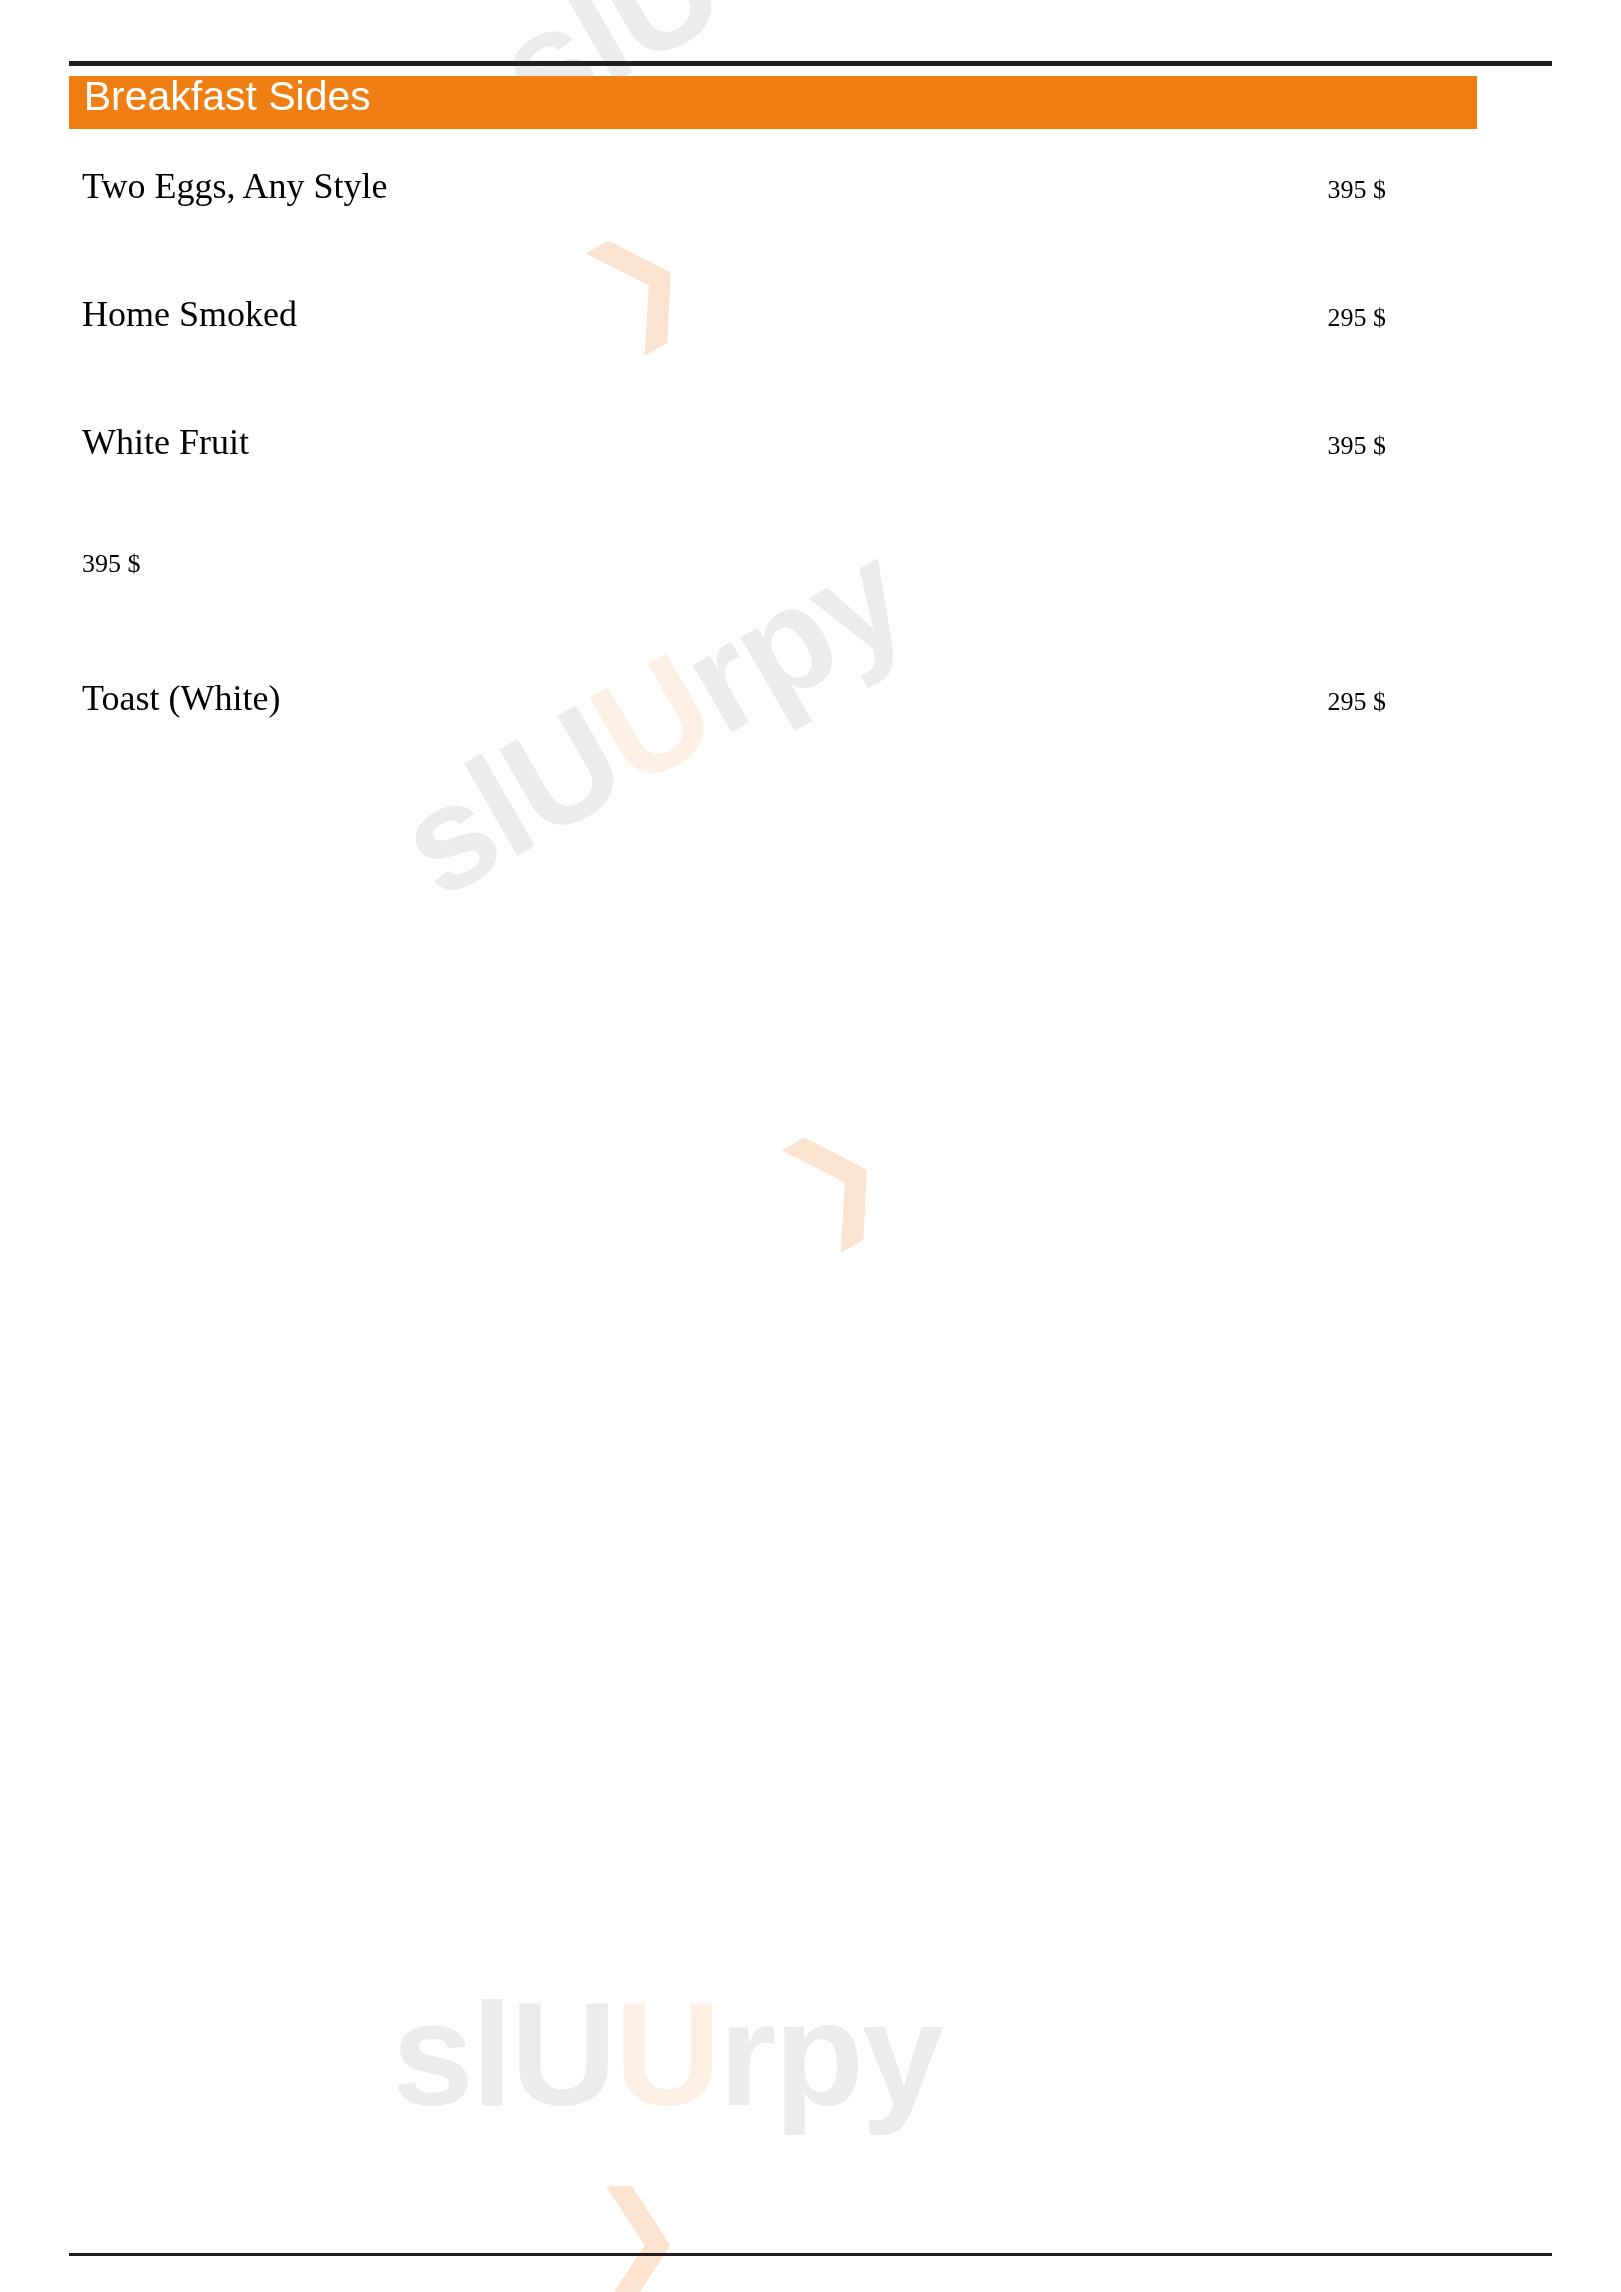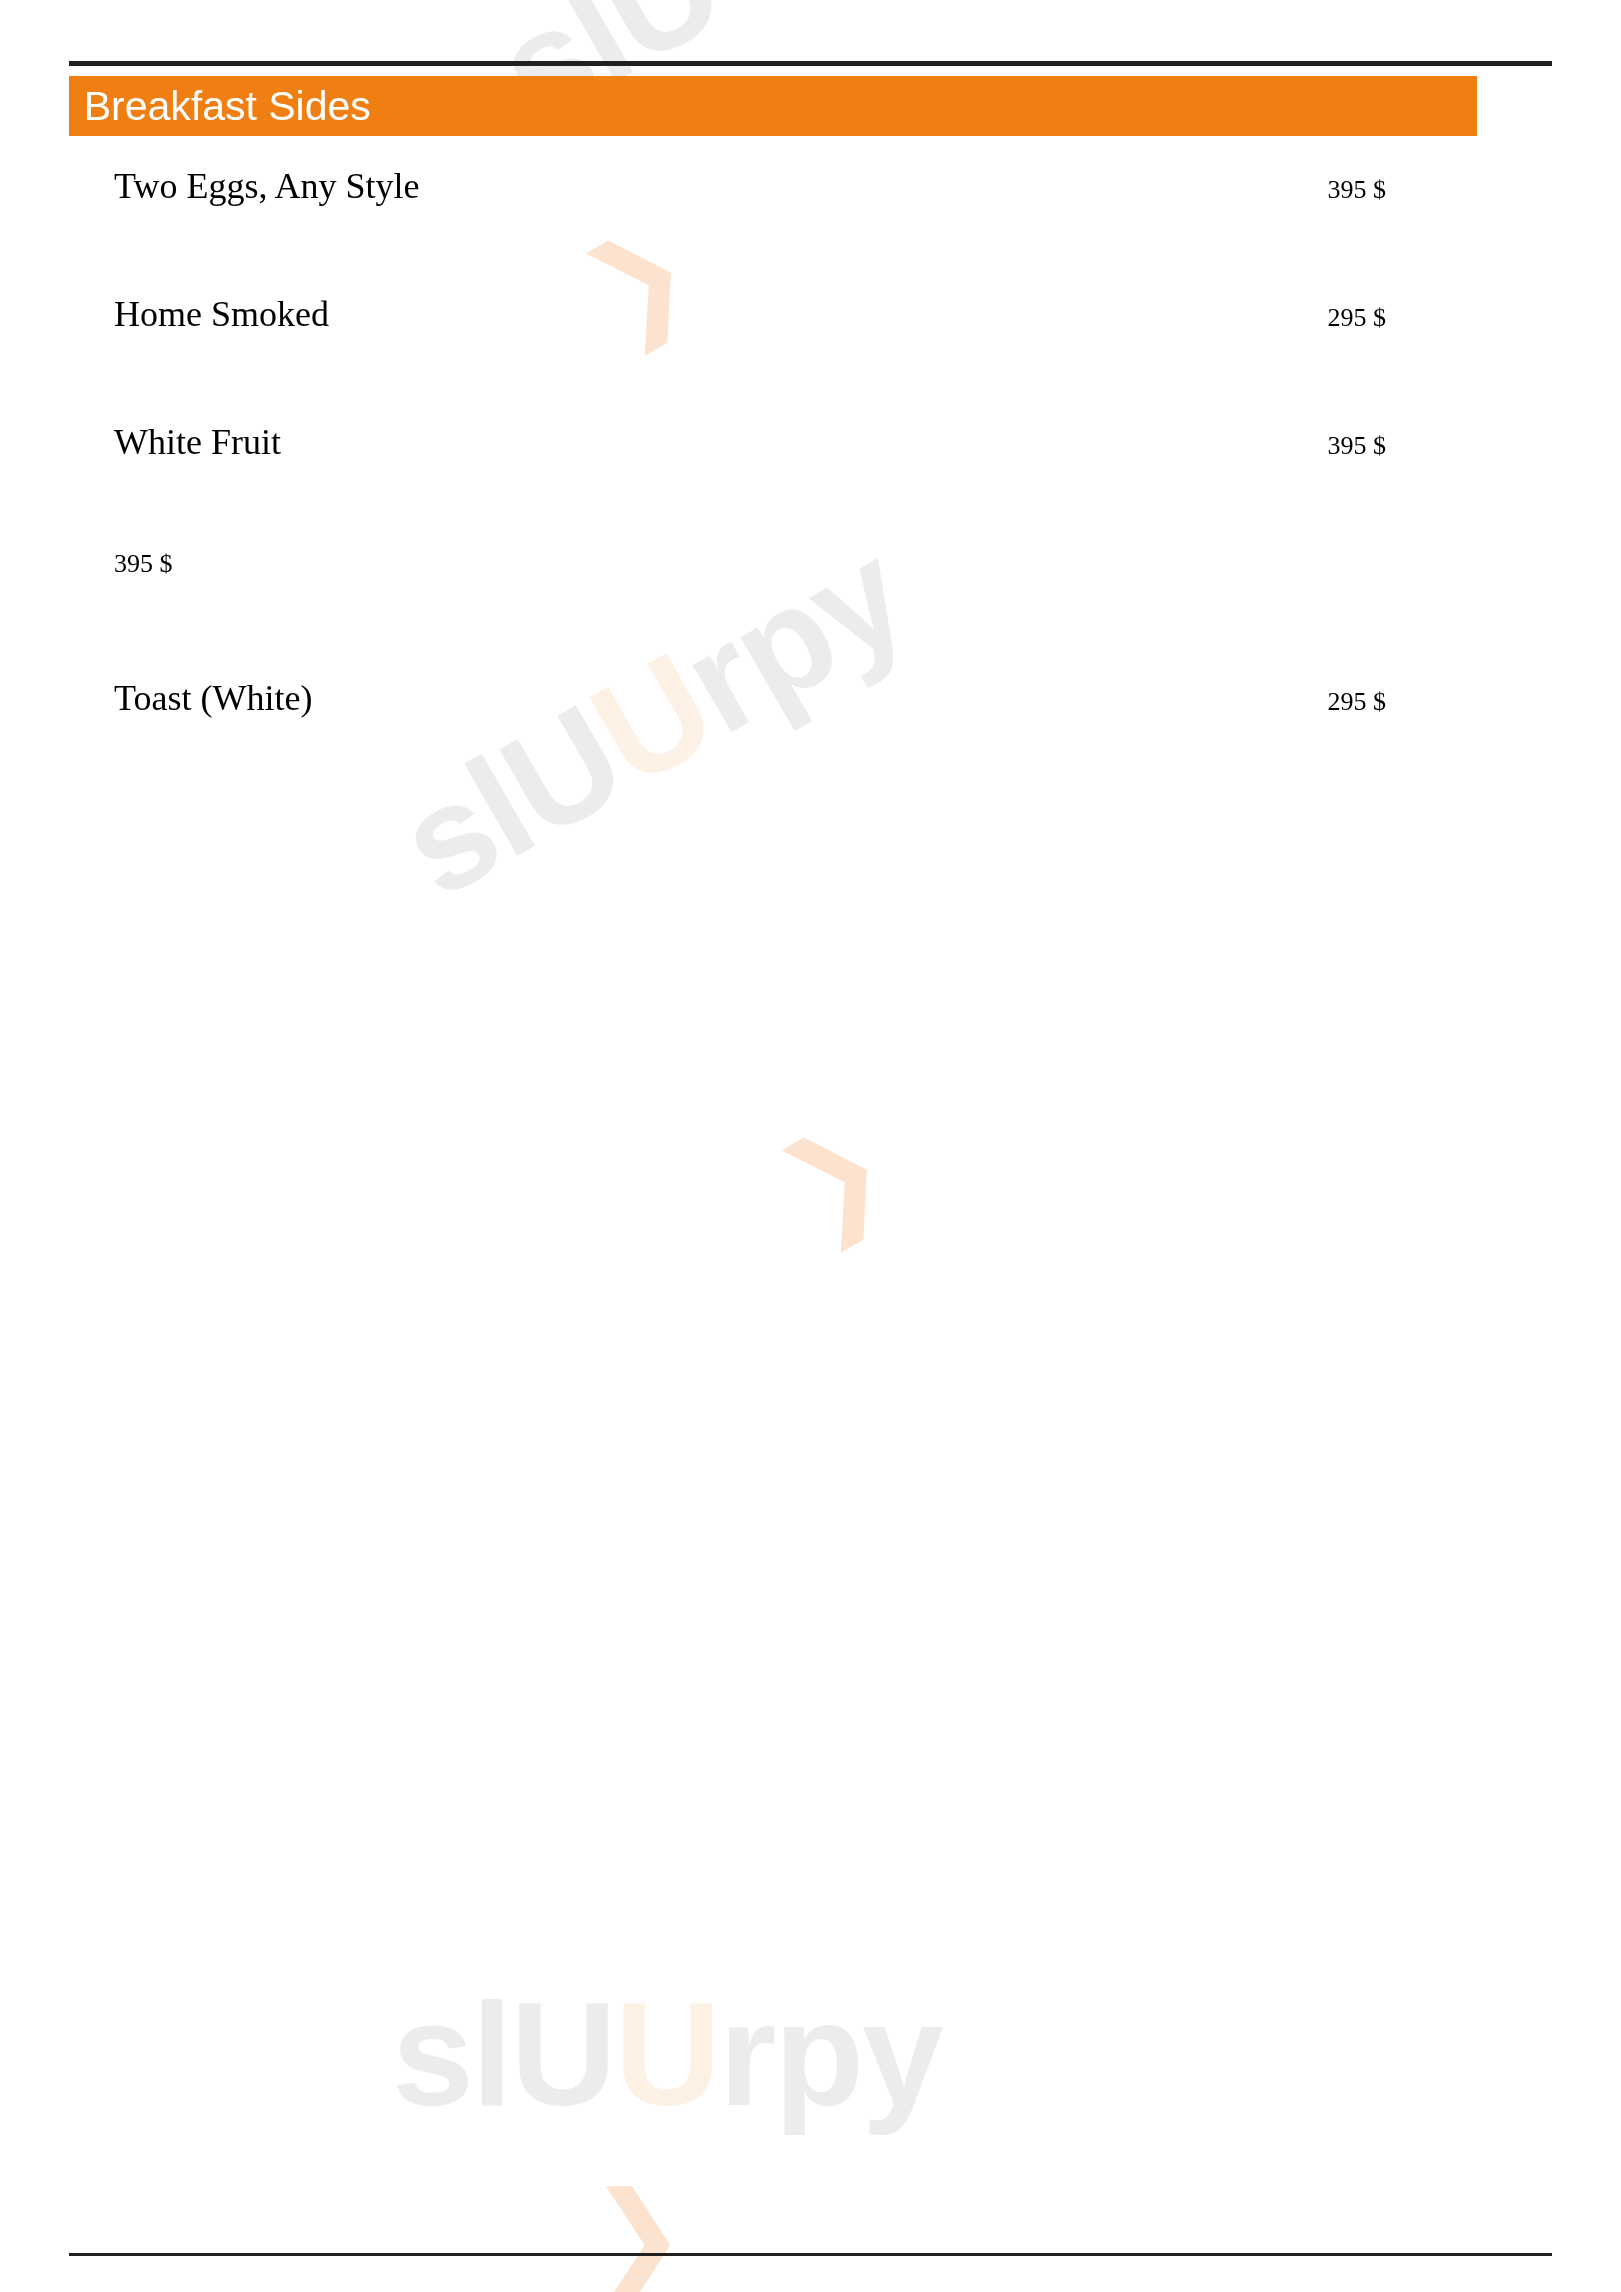--- a/index.html
+++ b/index.html
@@ -79,25 +79,24 @@
     height: 2.9px;
     background: #231f20;
   }
 
   
   .section-header {
     position: absolute;
     left: 69px;
     top: 76px;
     width: 1408px;
-    height: 60px;
+    height: 53px;
     background: #f07f13;
     box-sizing: border-box;
     display: flex;
-    align-items: center;
   }
   .section-header .title {
     font-family: "Liberation Sans", sans-serif;
     color: #ffffff;
     font-size: 41px;
     line-height: 41px;
     padding-left: 14.7px;
     font-weight: normal;
   }
 
@@ -107,21 +106,20 @@
     left: 82px;
     top: 165px;
     width: 1304px;
   }
   .menu-row {
     display: flex;
     align-items: baseline;
     justify-content: space-between;
     height: 128px;
     position: relative;
-    margin-left: 32px;
   }
   .menu-row .name {
     font-family: "Liberation Serif", serif;
     font-size: 36px;
     color: #000000;
     white-space: nowrap;
   }
   .menu-row .price {
     font-family: "Liberation Serif", serif;
     font-size: 26px;

